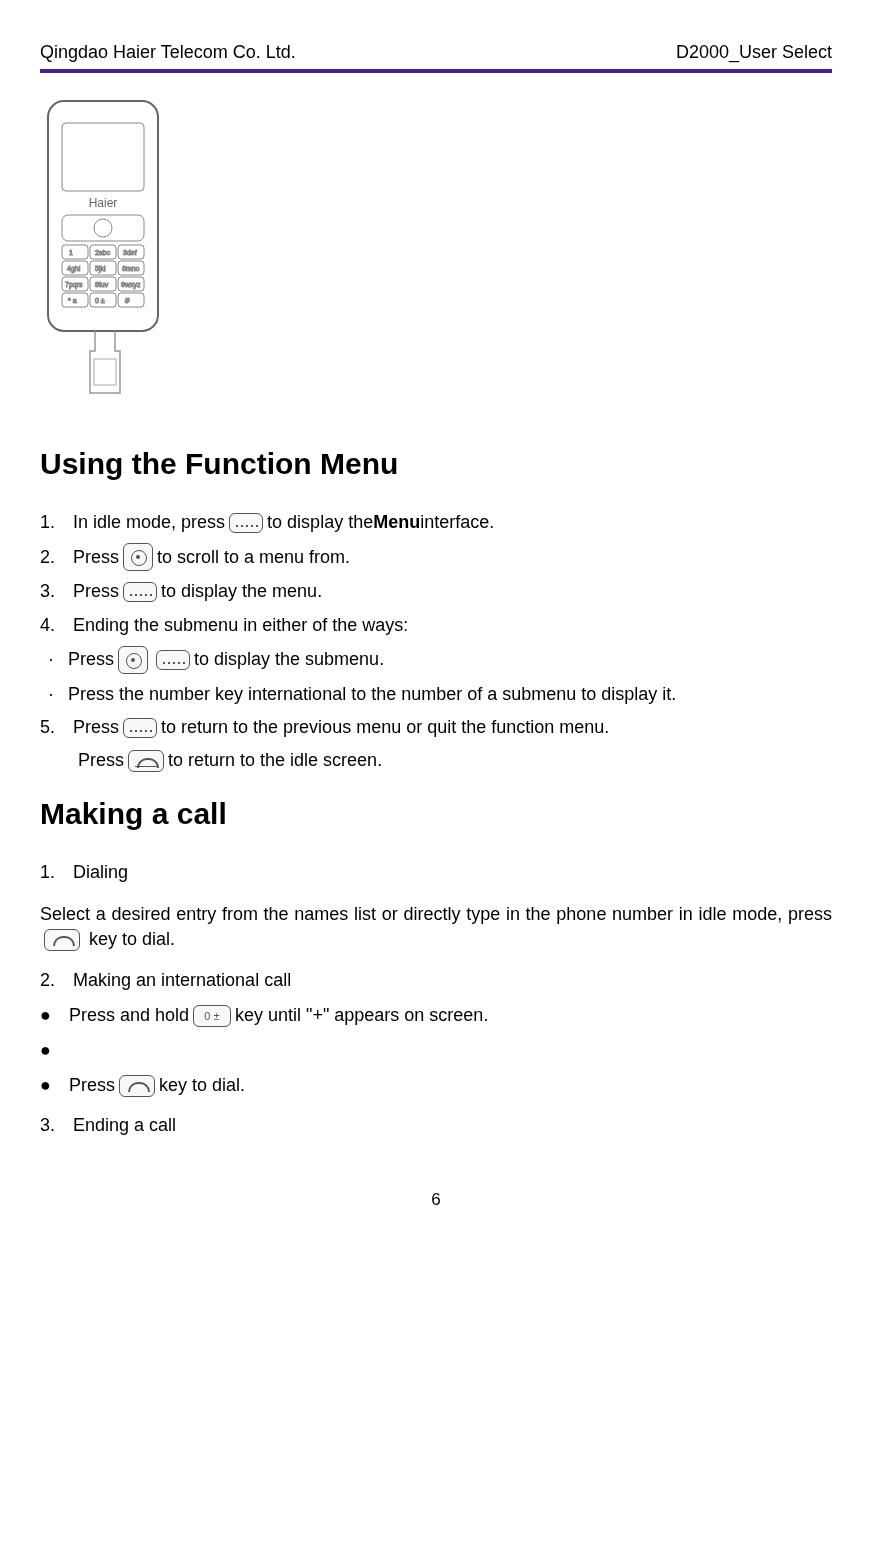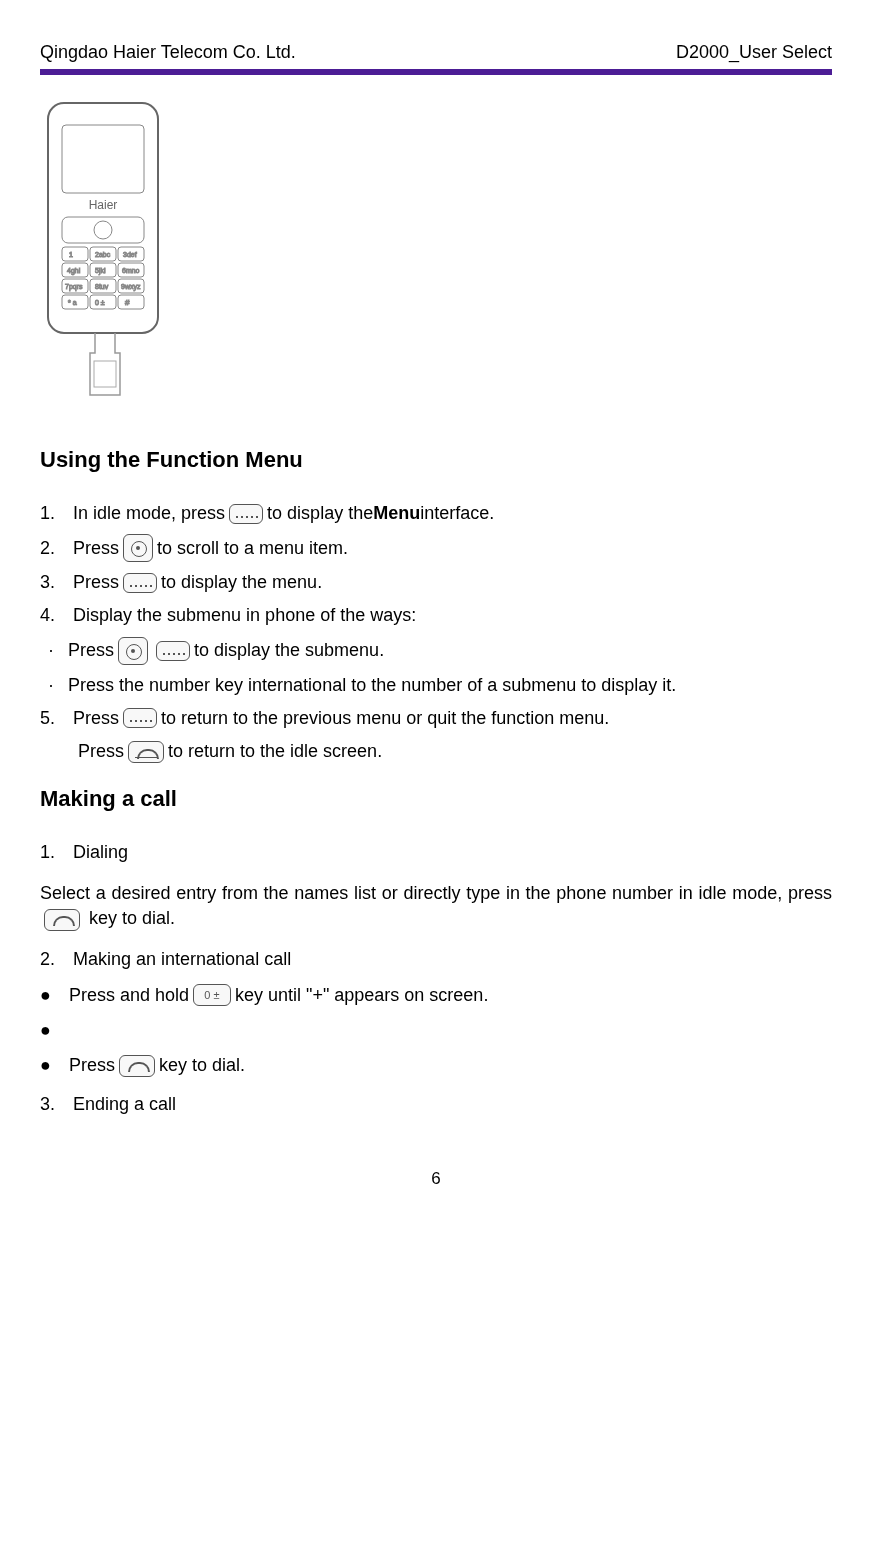--- a/index.html
+++ b/index.html
@@ -8,31 +8,31 @@
     line-height: 1.4;
     margin: 0;
     padding: 40px 40px 20px 40px;
     width: 872px;
     box-sizing: border-box;
     color: #000;
   }
   .header {
     display: flex;
     justify-content: space-between;
-    border-bottom: 6px solid #4c1d95;
+    border-bottom: 4px solid #4c1d95;
     padding-bottom: 4px;
     margin-bottom: 20px;
   }
   .phone-illustration {
     width: 130px;
     height: 320px;
     margin-bottom: 30px;
   }
   h1 {
-    font-size: 22px;
+    font-size: 30px;
     font-weight: bold;
     margin: 20px 0 25px 0;
   }
   .content {
     font-size: 18px;
   }
   .numbered-item {
     margin: 8px 0;
     display: flex;
     align-items: center;
@@ -228,33 +228,33 @@
     <span class="key-icon dots"></span>
     <span> to display the </span>
     <span class="bold">Menu</span>
     <span> interface.</span>
   </div>
 
   <div class="numbered-item">
     <span class="num">2.</span>
     <span>Press </span>
     <span class="key-icon circle"></span>
-    <span> to scroll to a menu item.</span>
+    <span> to scroll to a menu from.</span>
   </div>
 
   <div class="numbered-item">
     <span class="num">3.</span>
     <span>Press </span>
     <span class="key-icon dots"></span>
     <span> to display the menu.</span>
   </div>
 
   <div class="numbered-item">
     <span class="num">4.</span>
-    <span>Display the submenu in phone of the ways:</span>
+    <span>Ending the submenu in either of the ways:</span>
   </div>
 
   <div class="bullet-item">
     <span class="bullet">·</span>
     <span>Press </span>
     <span class="key-icon circle"></span>
     <span class="key-icon dots"></span>
     <span> to display the submenu.</span>
   </div>
 

